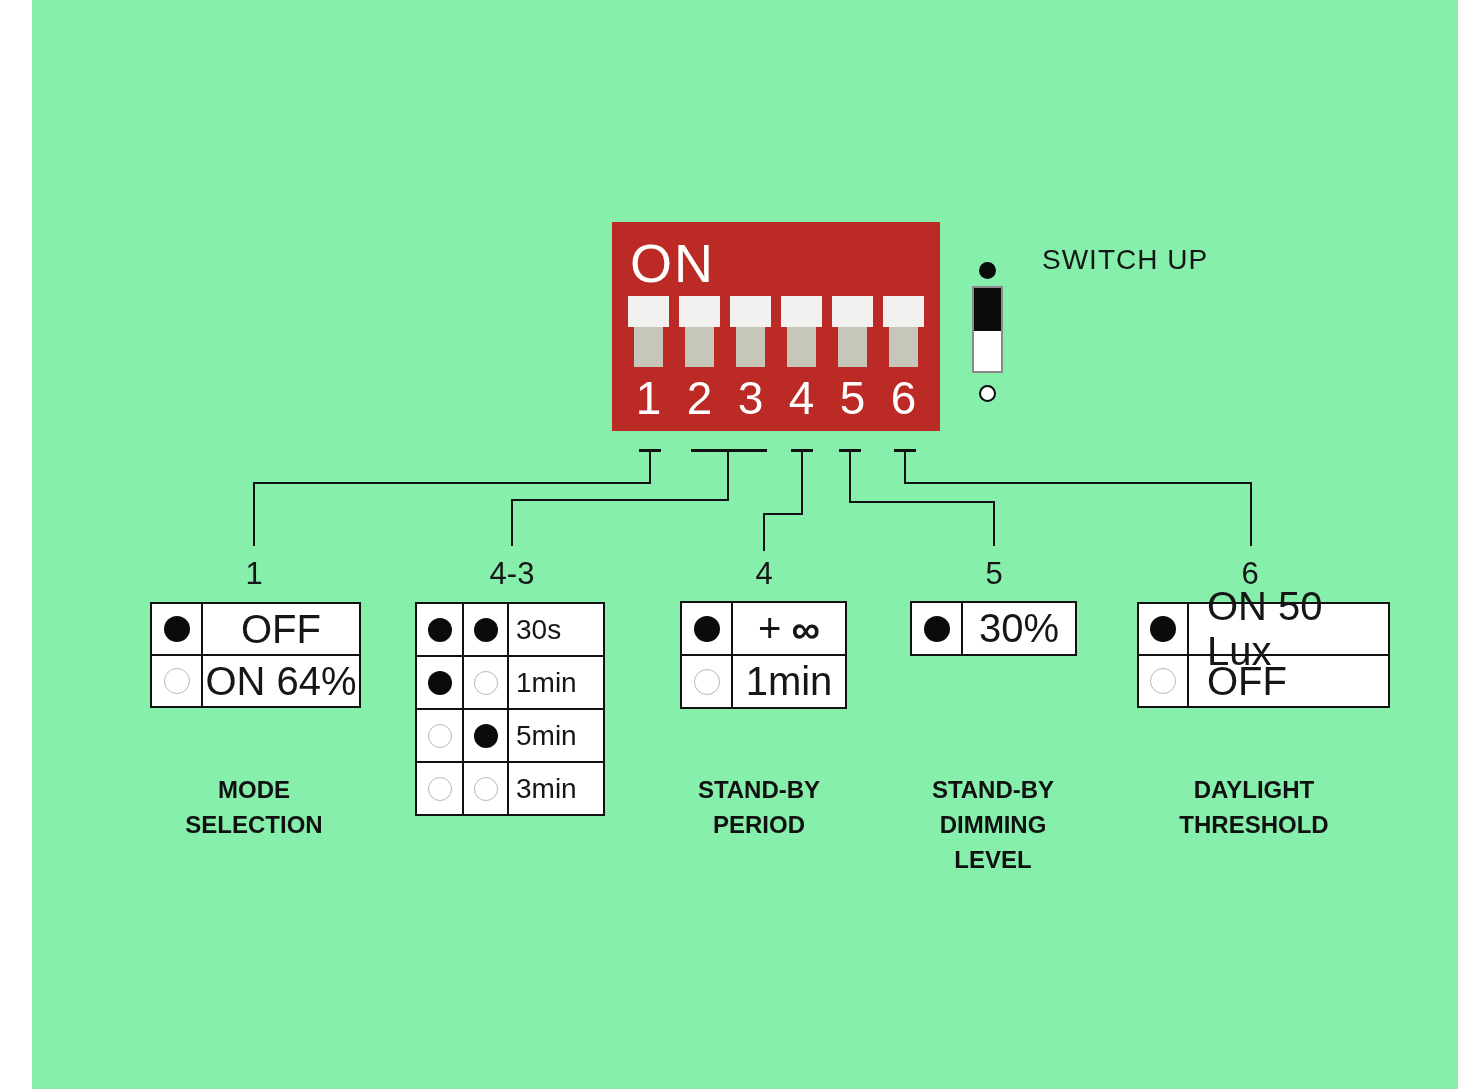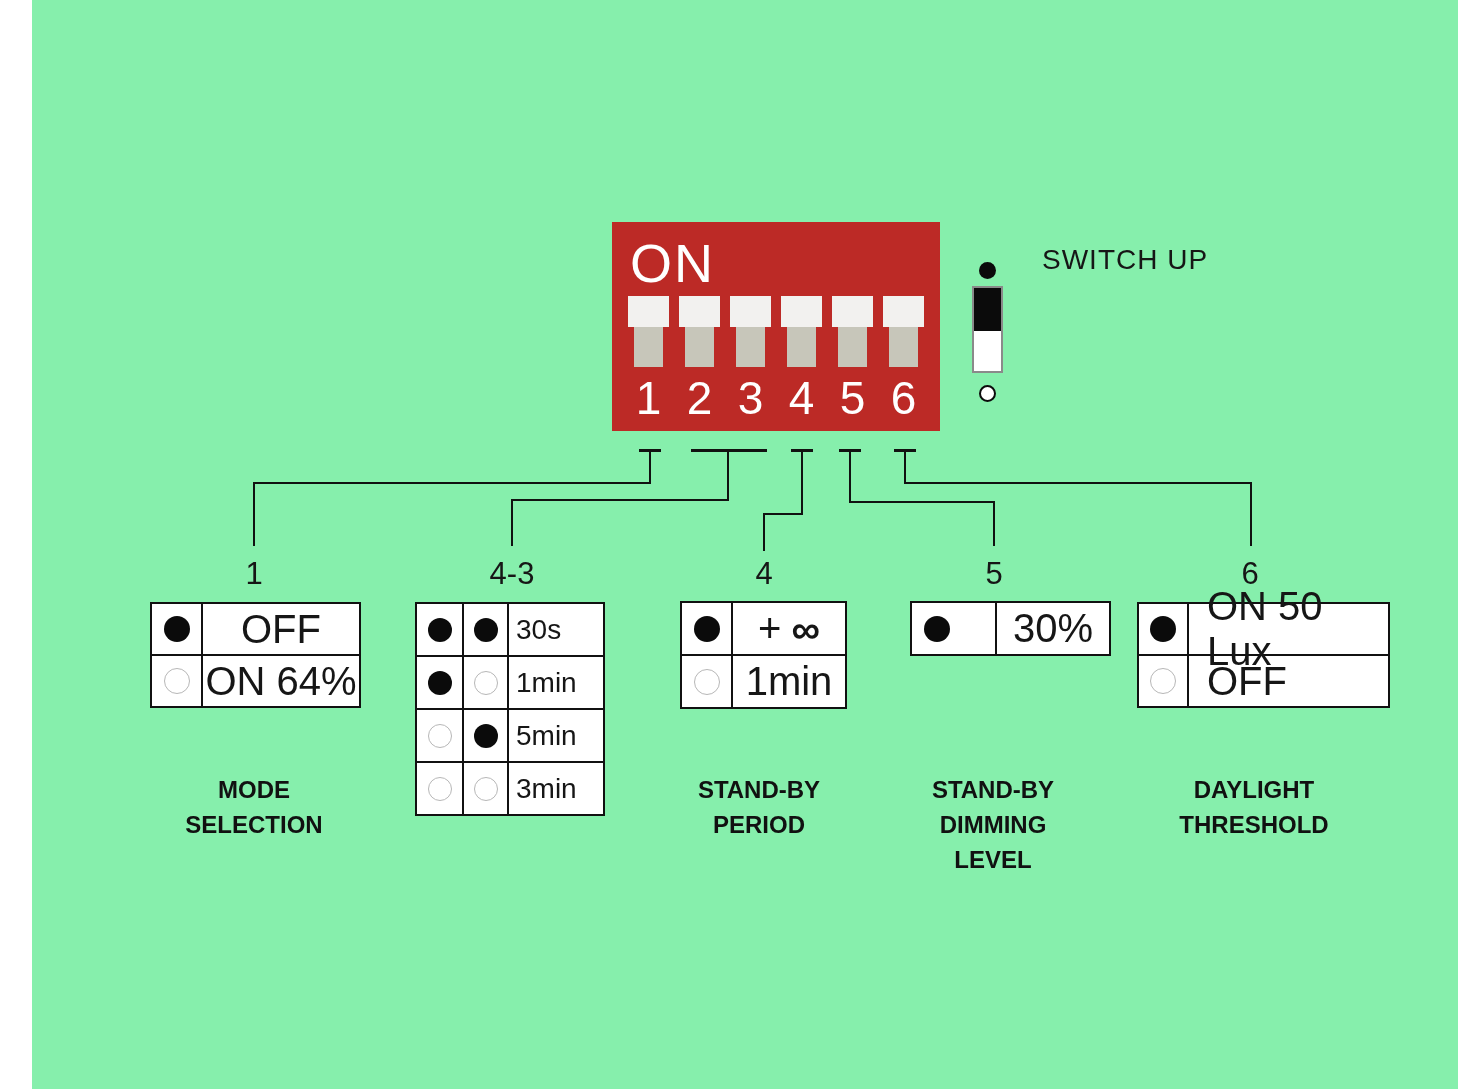--- a/index.html
+++ b/index.html
@@ -39,21 +39,21 @@
   .dcell{display:flex;align-items:center;justify-content:center;border-left:2px solid #111;box-sizing:border-box;}
   .dcell:first-child{border-left:none;}
   .dot{width:26px;height:26px;border-radius:50%;box-sizing:border-box;}
   .dot.up{background:#0b0b0b;}
   .dot.down{background:#ffffff;border:1.5px solid #b7b7b7;}
   .val{font-size:40px;}
   .t1 .drow{height:50px;} .t1 .c-dot{width:49px;} .t1 .c-val{width:158px;}
   .t23 .drow{height:51px;} .t23 .c-dot{width:45px;} .t23 .c-val{width:96px;justify-content:flex-start;padding-left:7px;}
   .t23 .dot{width:24px;height:24px;} .t23 .val{font-size:28px;}
   .t4 .drow{height:51px;} .t4 .c-dot{width:49px;} .t4 .c-val{width:114px;}
-  .t5 .drow{height:51px;gap:34px;} .t5 .c-dot{width:49px;} .t5 .c-val{width:114px;}
+  .t5 .drow{height:51px;} .t5 .c-dot{width:49px;} .t5 .c-val{width:114px;}
   .t6 .drow{height:50px;} .t6 .c-dot{width:48px;} .t6 .c-val{width:201px;justify-content:flex-start;padding-left:18px;}
   .inf{font-weight:700;font-size:40px;line-height:30px;margin-left:10px;}
 
   
   .caption{font-weight:700;font-size:24px;line-height:35px;text-align:center;color:#111;}
 </style>
 </head>
 <body>
 
 <div class="canvas">

